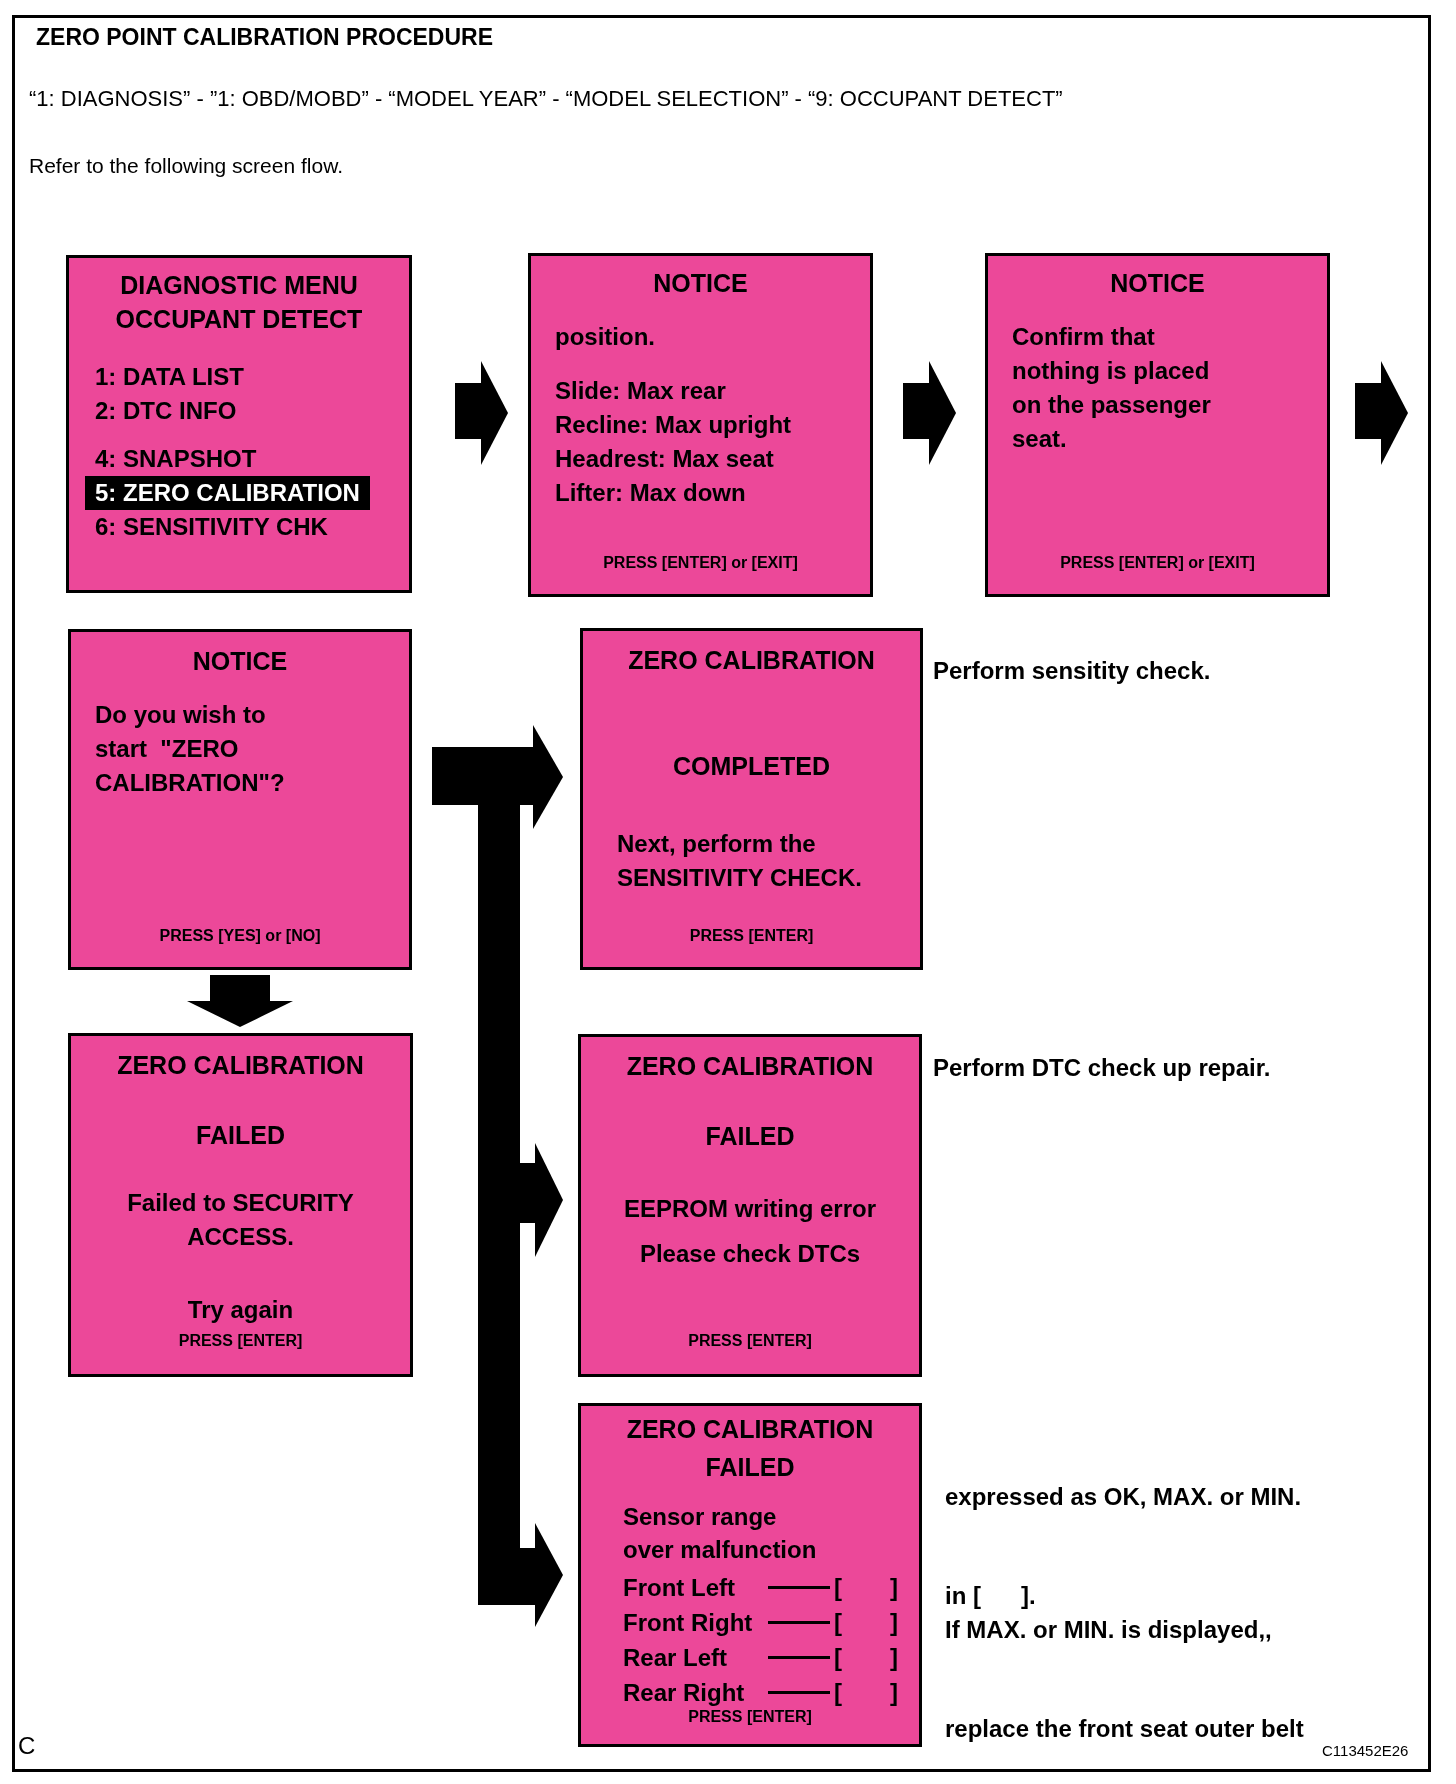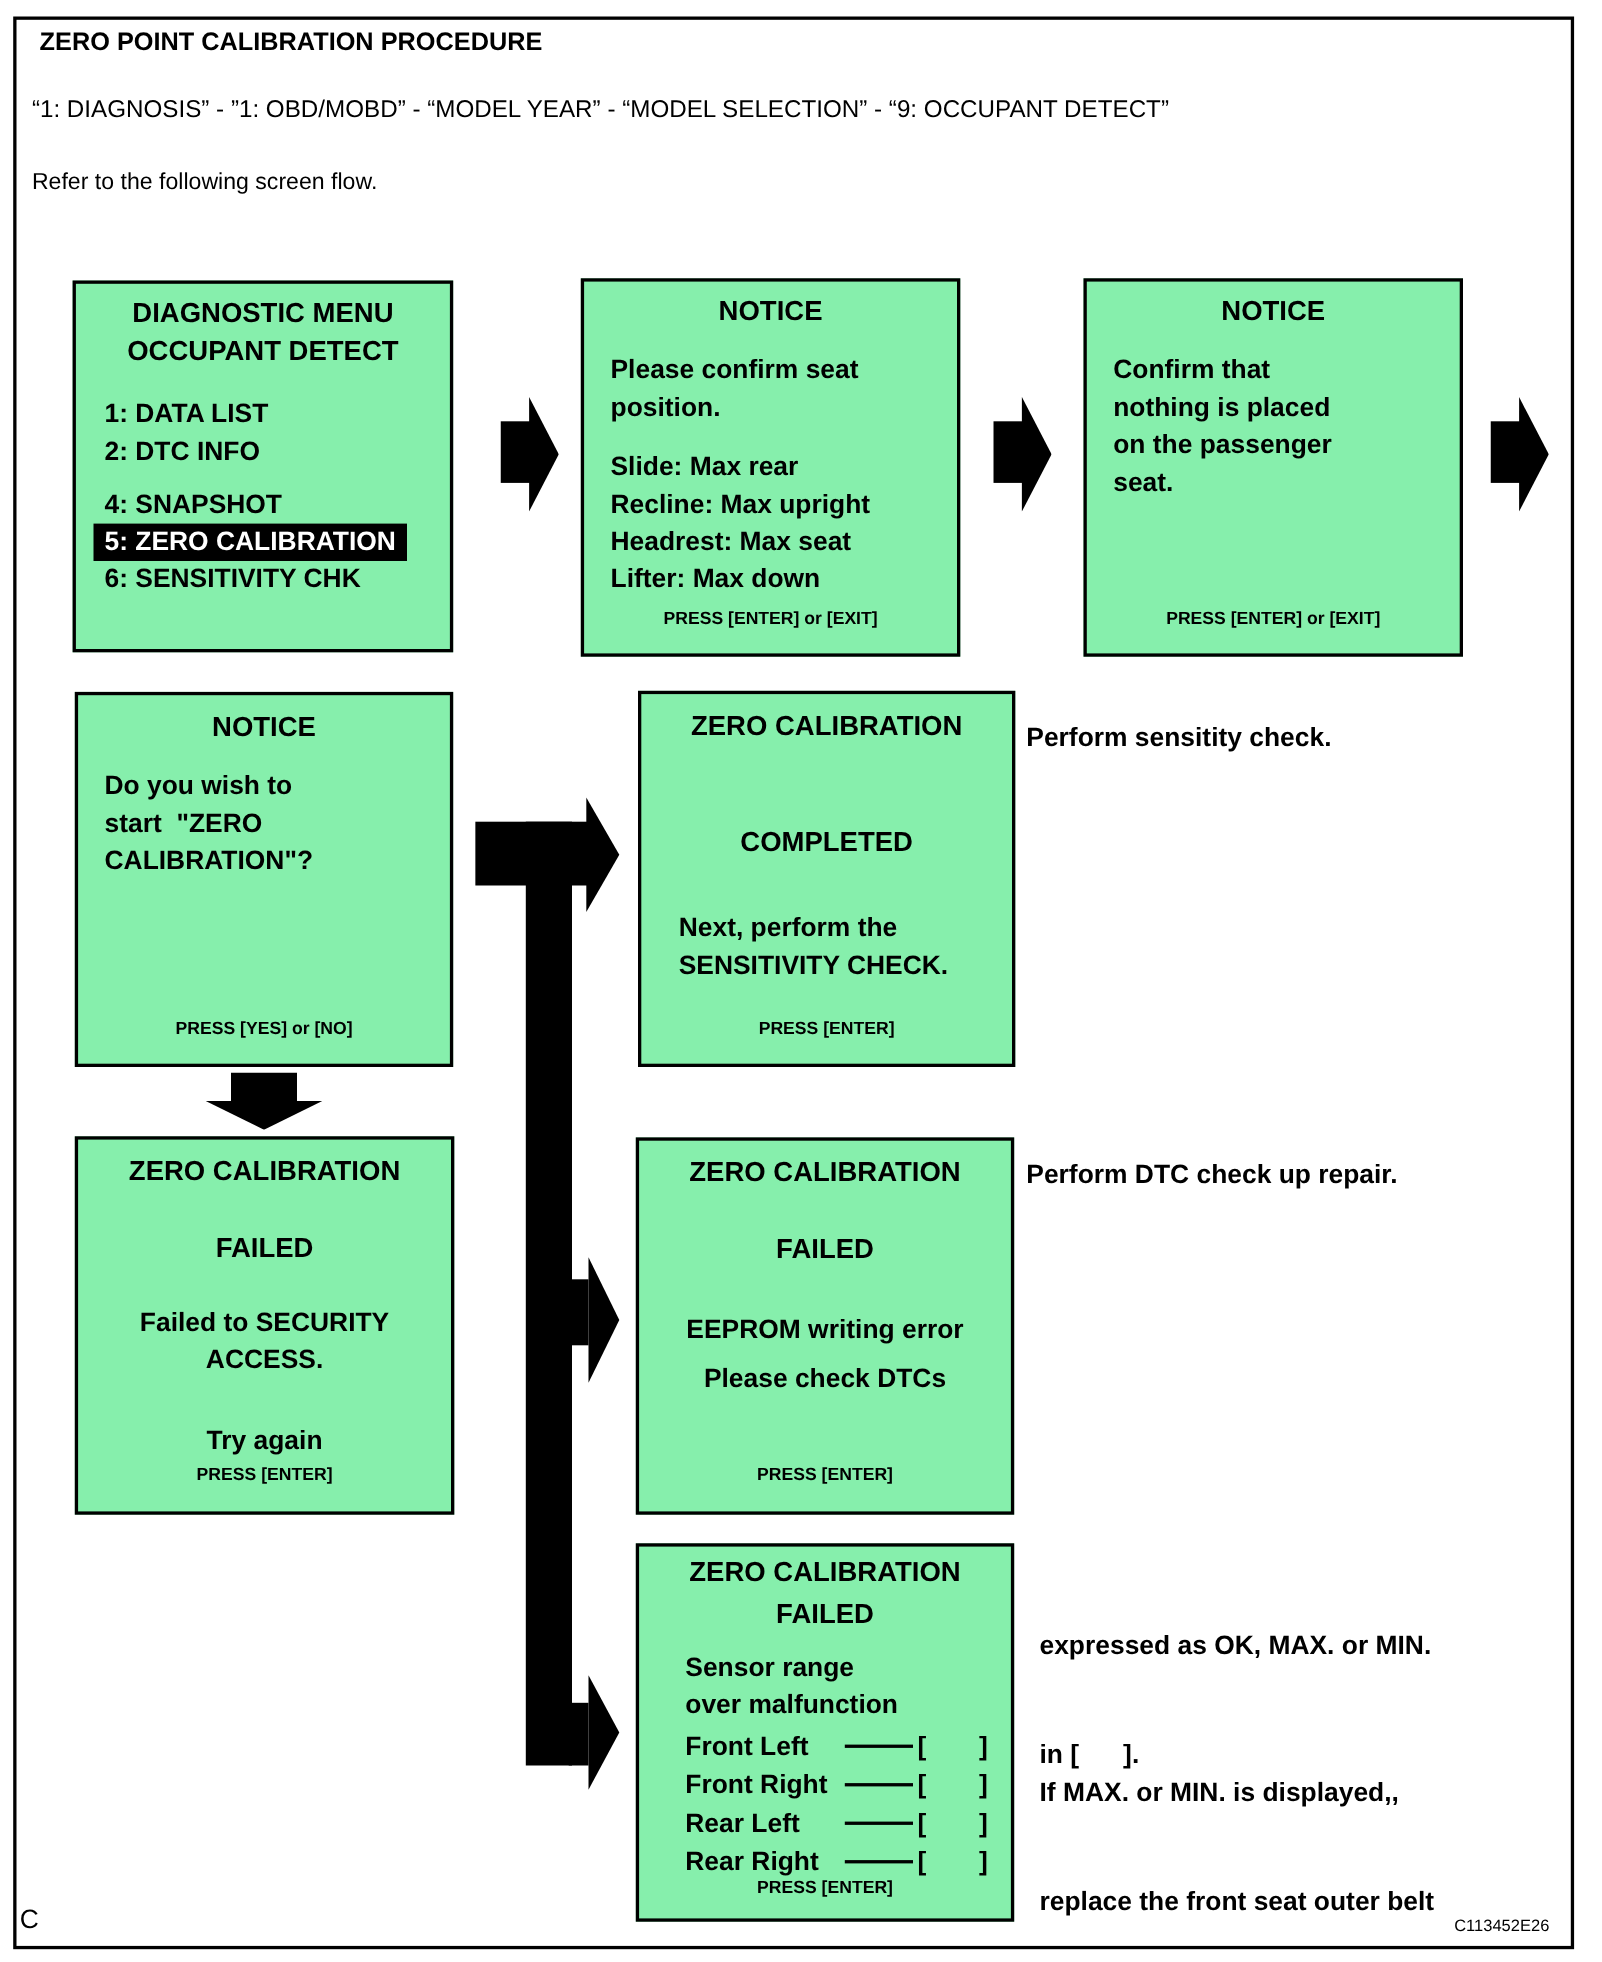--- a/index.html
+++ b/index.html
@@ -9,21 +9,21 @@
   }
   .frame {
     position:absolute; left:12px; top:15px; width:1419px; height:1757px;
     border:3px solid #000; box-sizing:border-box;
   }
   .doc-title { position:absolute; left:36px; top:24px; font-size:23px; font-weight:bold; white-space:pre; }
   .doc-path  { position:absolute; left:29px; top:86px; font-size:22px; white-space:pre; }
   .doc-instr { position:absolute; left:29px; top:154px; font-size:21px; white-space:pre; }
 
   .screen {
-    position:absolute; background:#86efac; border:3px solid #000; box-sizing:border-box;
+    position:absolute; background:#ec4899; border:3px solid #000; box-sizing:border-box;
     font-weight:bold; font-size:24px; line-height:34px;
   }
   .screen .title { text-align:center; margin-top:12px; font-size:25px; line-height:30px; white-space:pre; }
   .screen .status { text-align:center; font-size:25px; line-height:30px; white-space:pre; }
   .screen .footer {
     position:absolute; bottom:14px; left:0; width:100%; text-align:center;
     font-size:16px; white-space:nowrap;
   }
   .line { white-space:pre; }
 
@@ -83,21 +83,20 @@
   <div class="arrow" style="left:455px; top:361px;">
     <svg width="53" height="104" viewBox="0 0 53 104" xmlns="http://www.w3.org/2000/svg">
       <rect x="0" y="22" width="30" height="56" fill="#000"></rect>
       <polygon points="26,0 53,52 26,104" fill="#000"></polygon>
     </svg>
   </div>
 
   <div class="screen" style="left:528px; top:253px; width:345px; height:344px;">
     <div class="title">NOTICE</div>
     <div class="body-block">
-      <div class="line">Please confirm seat</div>
       <div class="line">position.</div>
     </div>
     <div class="body-block" style="margin-top:20px;">
       <div class="line">Slide: Max rear</div>
       <div class="line">Recline: Max upright</div>
       <div class="line">Headrest: Max seat</div>
       <div class="line">Lifter: Max down</div>
     </div>
     <div class="footer">PRESS [ENTER] or [EXIT]</div>
   </div>

